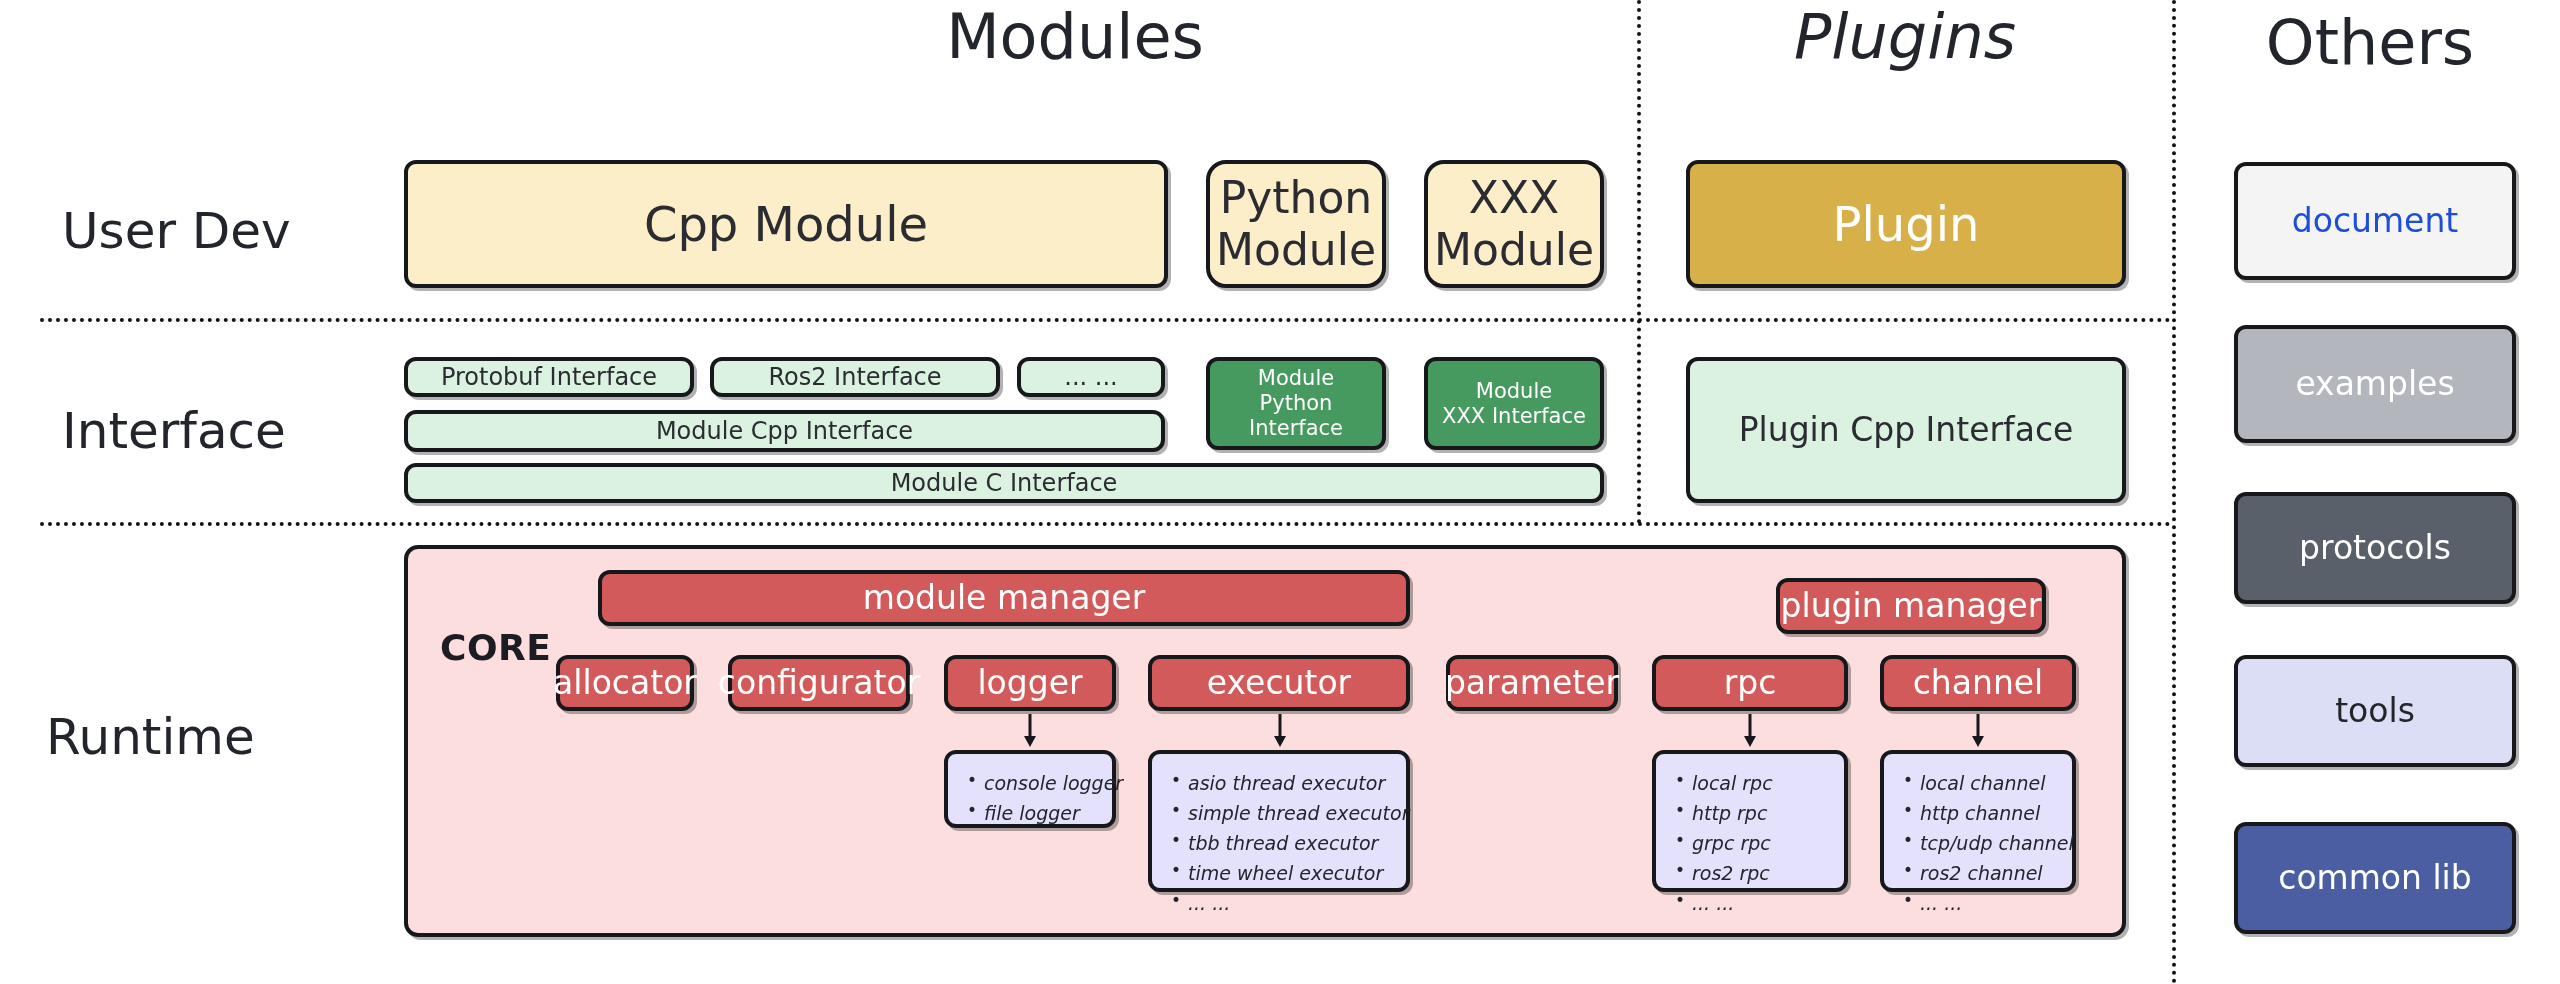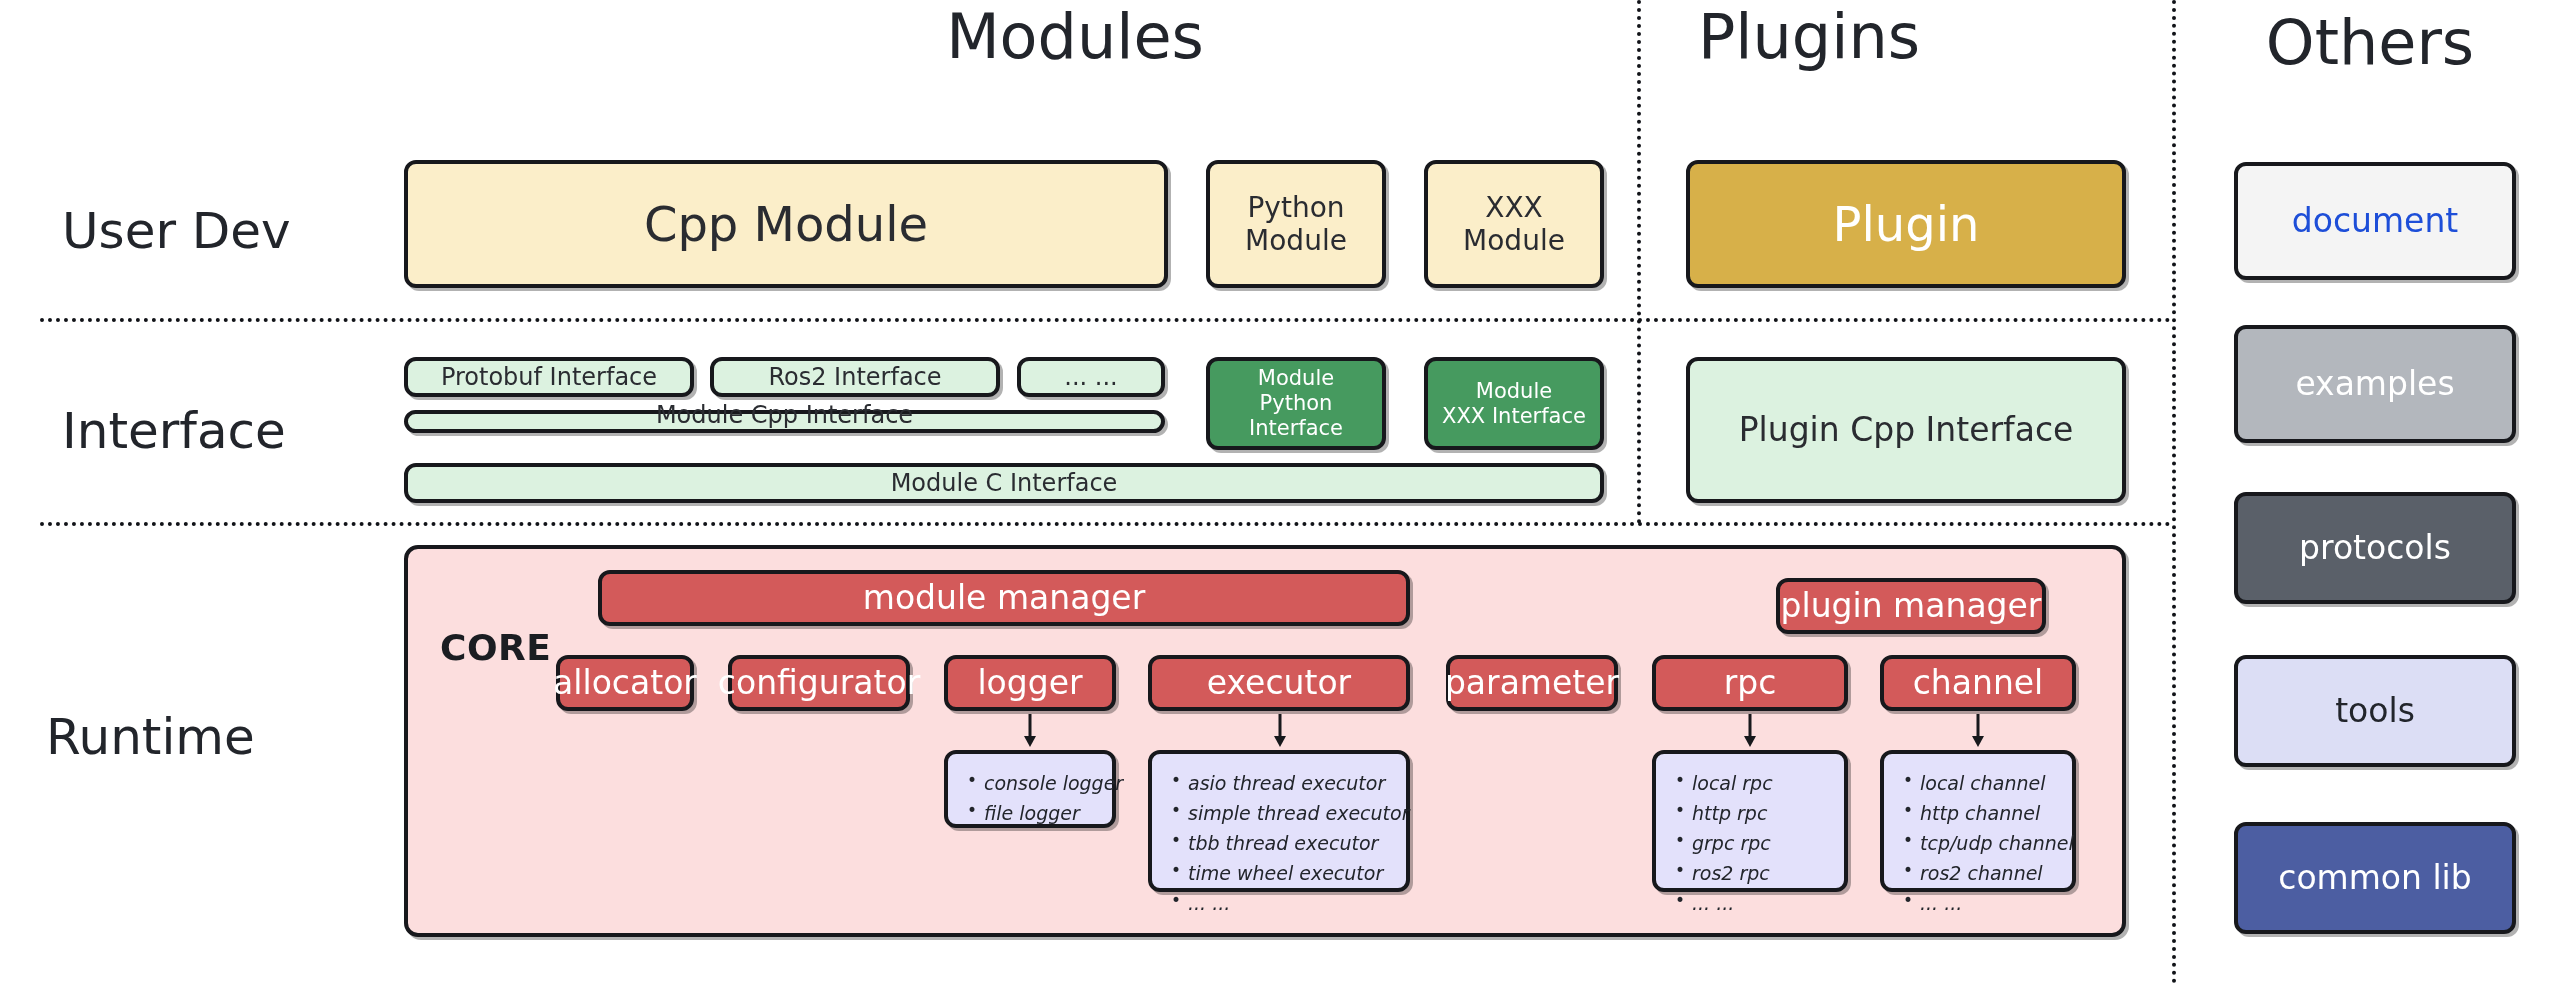--- a/index.html
+++ b/index.html
@@ -70,21 +70,21 @@
   .box-core     { background: #fcdede; border-radius: 14px; }
   .box-lav      { background: #e3e1fb; color: #22252b; }
   .box-doc      { background: #f4f4f4; color: #1d4ed8; }
   .box-examples { background: #b3b7bd; color: #ffffff; }
   .box-protocols{ background: #5a6069; color: #ffffff; }
   .box-tools    { background: #dcdef5; color: #22252b; }
   .box-commonlib{ background: #4c5ea2; color: #ffffff; }
 
   
   .t-xl   { font-size: 48px; }
-  .t-lg   { font-size: 28px; }
+  .t-lg   { font-size: 44px; border-radius: 20px; }
   .t-md   { font-size: 33px; }
   .t-sm   { font-size: 24px; }
   .t-xs   { font-size: 21px; }
 
   .core-label {
     font-size: 36px;
     font-weight: bold;
     color: #1b1d22;
     letter-spacing: 0.5px;
   }
@@ -121,21 +121,21 @@
   .arrow svg { display: block; }
 
   .two-line { white-space: pre-line; }
 </style>
 </head>
 <body>
 
 <div id="root">
 
   <div class="abs col-header" style="left:520px; top:6px; width:1110px;">Modules</div>
-  <div class="abs col-header" style="left:1549px; top:6px; width:520px;">Plugins</div>
+  <div class="abs col-header" style="left:1645px; top:6px; width:520px;font-style:italic;">Plugins</div>
   <div class="abs col-header" style="left:2185px; top:12px; width:370px;">Others</div>
 
   <div class="abs v-divider" style="left:1637px; top:0px; height:524px;"></div>
   <div class="abs v-divider" style="left:2172px; top:0px; height:984px;"></div>
 
   <div class="abs h-divider" style="left:40px; top:318px; width:2132px;"></div>
   <div class="abs h-divider" style="left:40px; top:522px; width:2132px;"></div>
 
   <div class="abs row-label" style="left:62px; top:206px;">User Dev</div>
   <div class="abs row-label" style="left:62px; top:406px;">Interface</div>
@@ -164,21 +164,21 @@
   </div>
 
   <div class="abs box box-green-lt t-sm" style="left:710px; top:357px; width:290px; height:40px;">
     <span>Ros2 Interface</span>
   </div>
 
   <div class="abs box box-green-lt t-sm" style="left:1017px; top:357px; width:148px; height:40px;">
     <span>... ...</span>
   </div>
 
-  <div class="abs box box-green-lt t-sm" style="left:404px; top:410px; width:761px; height:23px;align-items:flex-end;">
+  <div class="abs box box-green-lt t-sm" style="left:404px; top:410px; width:761px; height:42px;">
     <span>Module Cpp Interface</span>
   </div>
 
   <div class="abs box box-green-lt t-sm" style="left:404px; top:463px; width:1200px; height:40px;">
     <span>Module C Interface</span>
   </div>
 
   <div class="abs box box-green-dk t-xs two-line" style="left:1206px; top:357px; width:180px; height:93px;">
     <span>Module
 Python Interface</span>

